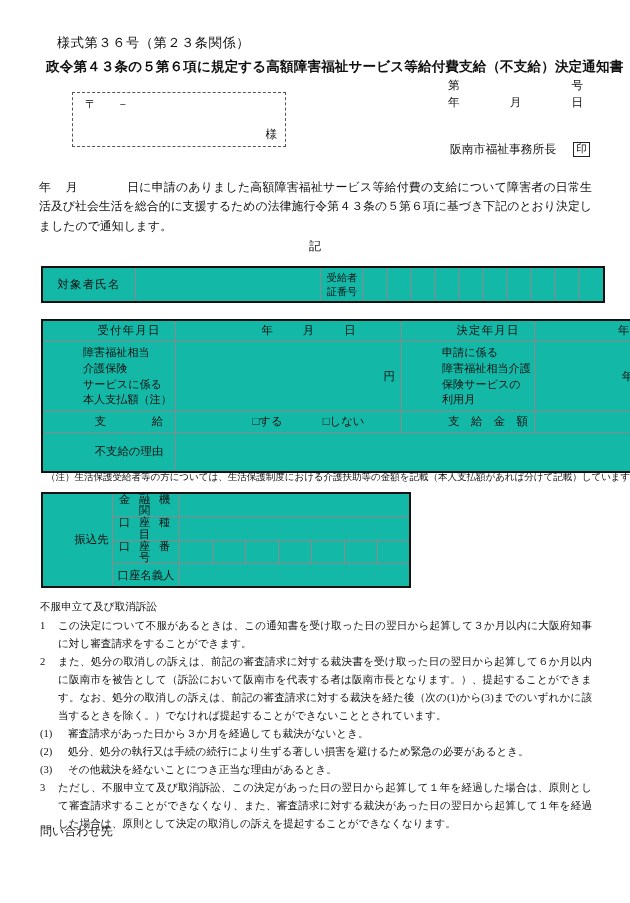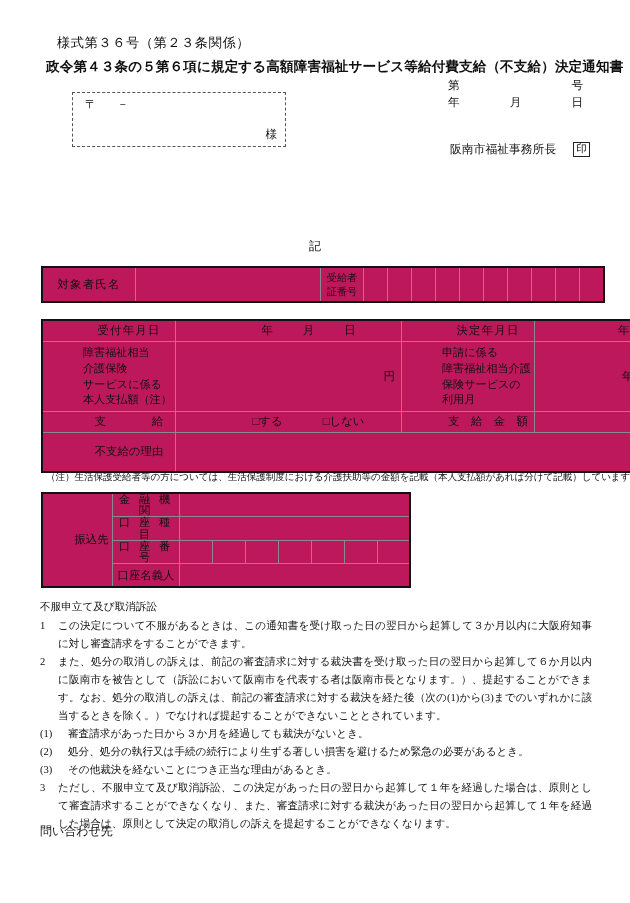--- a/index.html
+++ b/index.html
@@ -129,21 +129,21 @@
     border-collapse: collapse;
     position: absolute;
     table-layout: fixed;
   }
   table td {
     border: 1px solid #8a8a8a;
     font-size: 11.4px;
     padding: 0;
     text-align: center;
     vertical-align: middle;
-    background: #be185d;
+    background: #14b8a6;
   }
   .outer { border: 2px solid #111; }
 
   
   #table-name { left: 41px; top: 266px; width: 549px; }
   #table-name td { height: 33px; }
   .c-label { letter-spacing: 1.2px; }
   .td-name-label { width: 92px; }
   .td-name-value { width: 184px; }
   .td-rcpt-label { width: 42px; font-size: 10.2px; line-height: 1.28; }
@@ -248,20 +248,25 @@
       <span>〒</span>&nbsp;&nbsp;&nbsp;&nbsp;&nbsp;<span>－</span>
     </span>
     <span class="addr-sama">様</span>
   </div>
 
   <div class="issuer">
     <span>阪南市福祉事務所長</span>
     <span class="seal">印</span>
   </div>
 
+  <div class="body-para">
+    <span class="lead">
+      <span>年</span>&nbsp;&nbsp;&nbsp;&nbsp;&nbsp;<span>月</span>
+    </span><span>日に申請のありました高額障害福祉サービス等給付費の支給について障害者の日常生活及び社会生活を総合的に支援するための法律施行令第４３条の５第６項に基づき下記のとおり決定しましたので通知します。</span>
+  </div>
 
   <div class="ki">記</div>
 
   <table class="outer" id="table-name">
     <tbody>
         <tr>
       <td class="td-name-label c-label">対象者氏名</td>
       <td class="td-name-value"></td>
       <td class="td-rcpt-label">
         <div>受給者</div>

